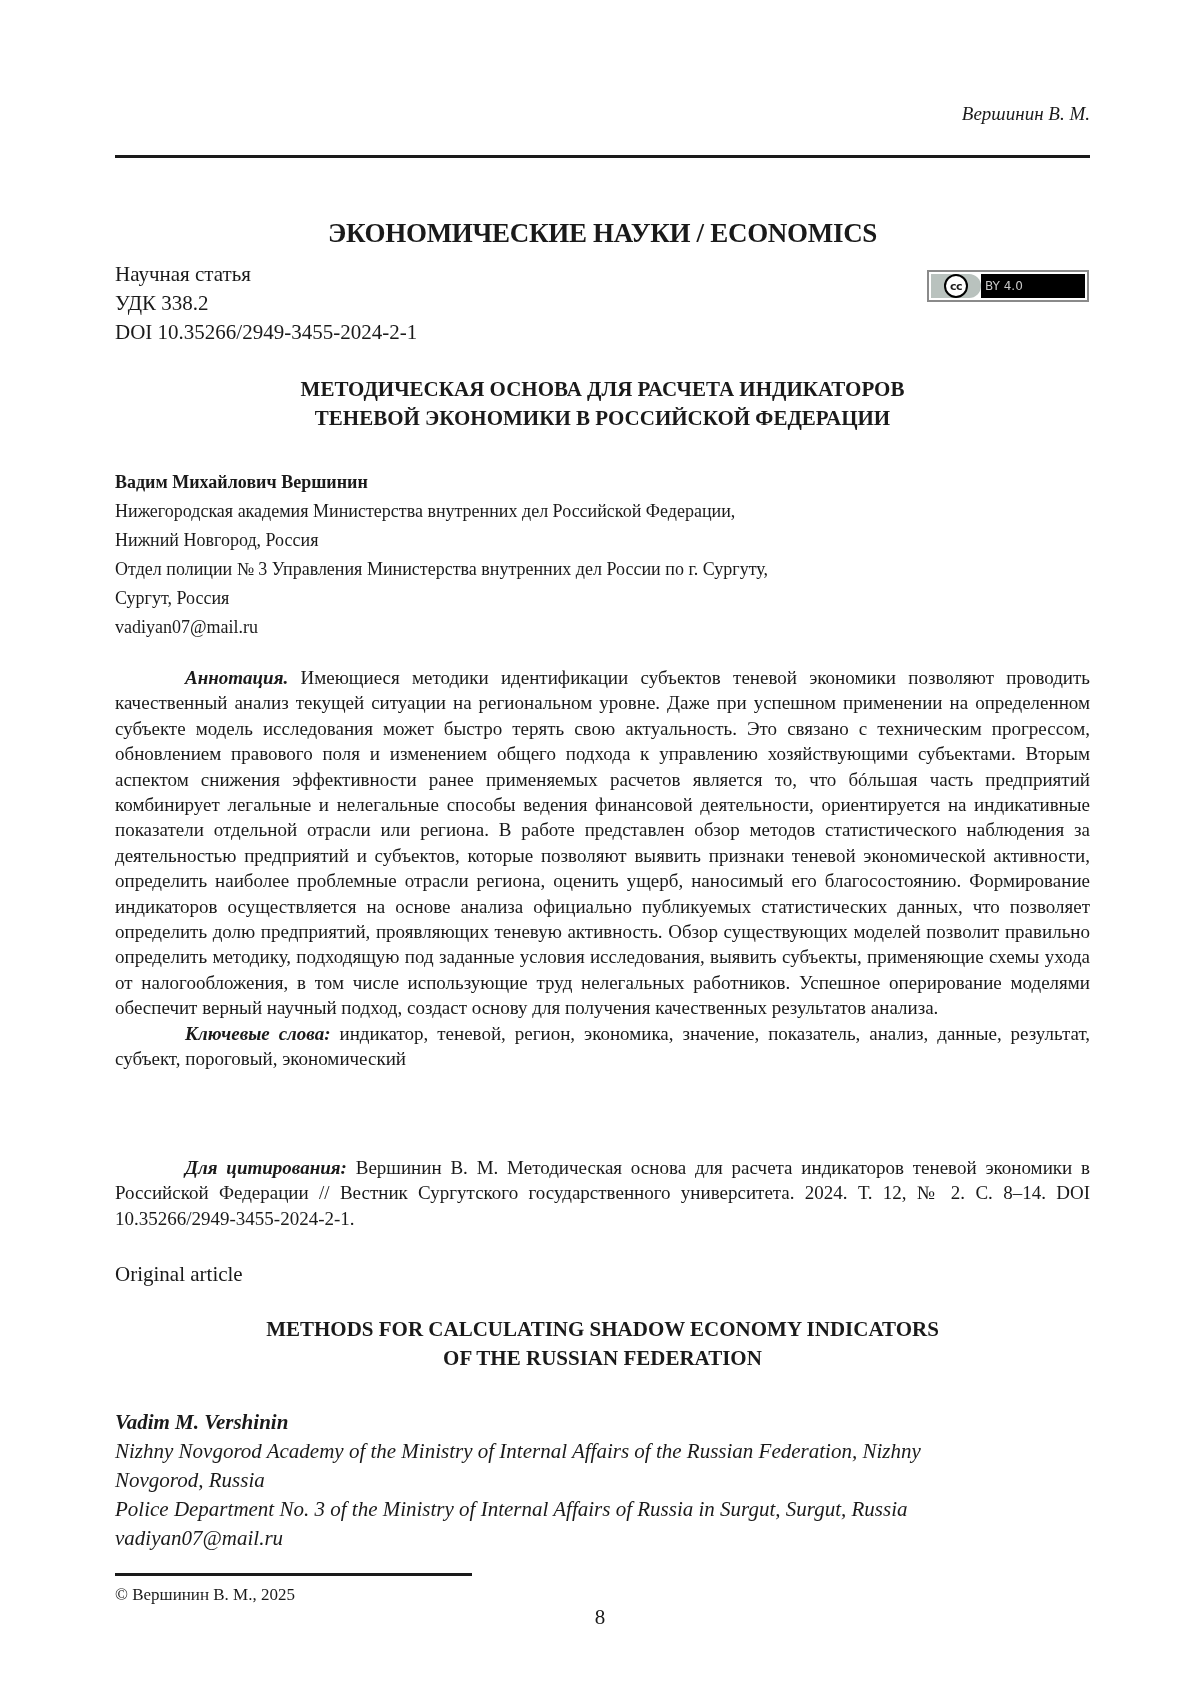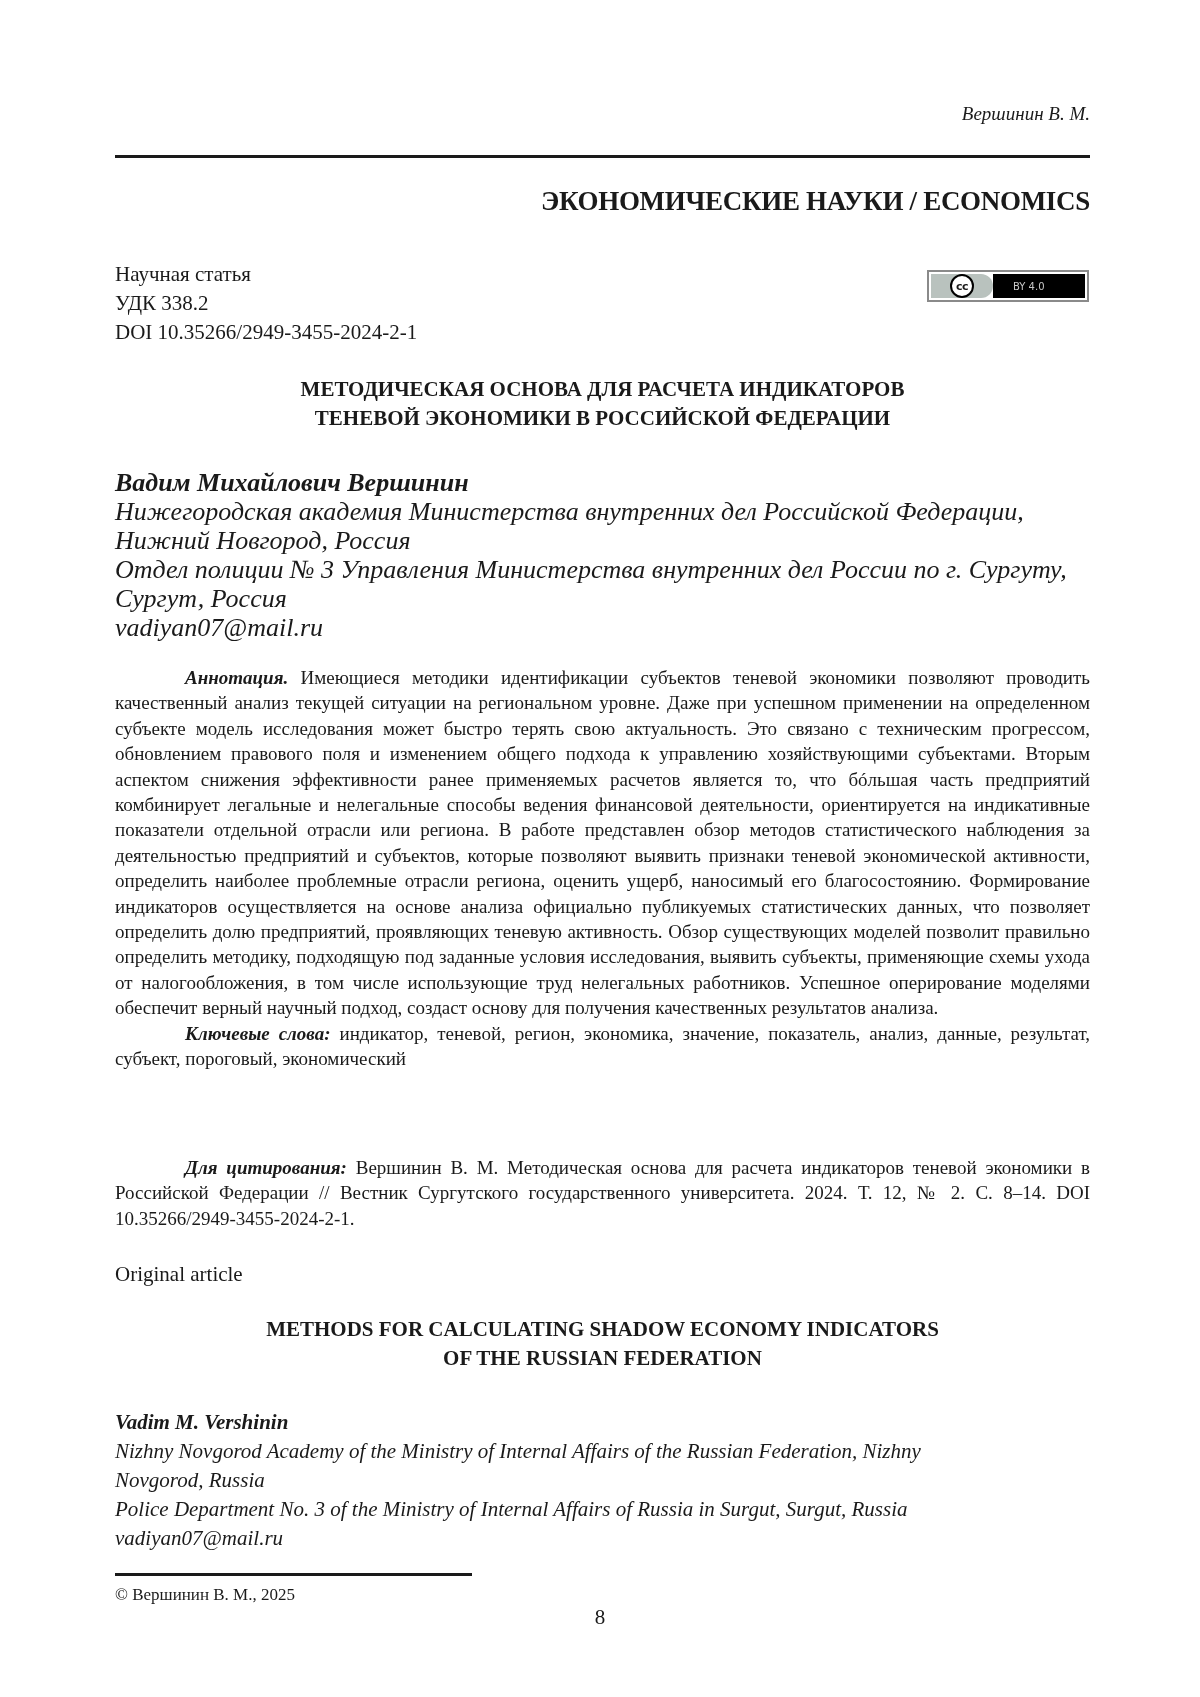--- a/index.html
+++ b/index.html
@@ -1,28 +1,28 @@
 <!DOCTYPE html>
 <html><head>
 <meta charset="utf-8">
 <style>
   html, body { margin: 0; padding: 0; background: #ffffff; }
   body { width: 1200px; height: 1697px; position: relative; overflow: hidden;
          font-family: "Liberation Serif", "DejaVu Serif", serif; color: #1a1a1a; }
   .abs { position: absolute; }
   .running-head { left: 115px; width: 975px; top: 100px; text-align: right; font-style: italic; font-size: 19px; line-height: 28px; }
   .head-rule { left: 115px; width: 975px; top: 155px; height: 3px; background: #1a1a1a; }
-  .section-heading { left: 115px; width: 975px; top: 186px; text-align: right; font-weight: bold; font-size: 27px; letter-spacing: -0.3px; }
+  .section-heading { left: 115px; width: 975px; top: 218px; text-align: center; font-weight: bold; font-size: 27px; letter-spacing: -0.3px; }
   .meta { left: 115px; top: 260px; font-size: 21px; line-height: 29px; }
   .cc-badge { left: 927px; top: 270px; width: 162px; height: 32px; background: #ffffff; border: 2px solid #8a8a8a; box-sizing: border-box; display: flex; align-items: stretch; padding: 2px; }
-  .cc-left { background: #b9c2be; width: 62px; display: flex; align-items: center; justify-content: center; border-radius: 0 14px 14px 0; }
+  .cc-left { background: #b9c2be; width: 50px; display: flex; align-items: center; justify-content: center; border-radius: 0 14px 14px 0; }
   .cc-circle { width: 24px; height: 24px; border-radius: 50%; background: #fff; border: 2.5px solid #000; box-sizing: border-box; font-family: "DejaVu Sans", sans-serif; font-weight: bold; font-size: 11px; display: flex; align-items: center; justify-content: center; letter-spacing: -0.5px; }
-  .cc-right { flex: 1; background: #000; color: #c8c8c8; font-family: "DejaVu Sans", sans-serif; font-size: 10px; display: flex; align-items: center; padding-left: 20px; }
+  .cc-right { flex: 1; background: #000; color: #c8c8c8; font-family: "DejaVu Sans", sans-serif; font-size: 12px; display: flex; align-items: center; padding-left: 4px; }
   .article-title { left: 115px; width: 975px; top: 375px; text-align: center; font-weight: bold; font-size: 21px; line-height: 29px; }
-  .author-block { left: 115px; width: 975px; top: 468px; font-style: italic; font-size: 26px; line-height: 29px; }
+  .author-block { left: 115px; width: 975px; top: 468px; font-size: 18px; line-height: 29px; }
   .author-name { font-weight: bold; }
   .abstract { left: 115px; width: 975px; top: 665px; font-size: 19px; line-height: 25.4px; text-align: justify; }
   .abstract p { margin: 0; text-indent: 70px; }
   .bolditalic { font-weight: bold; font-style: italic; }
   .citation { left: 115px; width: 975px; top: 1155px; font-size: 19px; line-height: 25.4px; text-align: justify; }
   .citation p { margin: 0; text-indent: 70px; }
   .orig-label { left: 115px; top: 1262px; font-size: 21px; }
   .en-title { left: 115px; width: 975px; top: 1315px; text-align: center; font-weight: bold; font-size: 21px; line-height: 29px; }
   .en-author-block { left: 115px; width: 975px; top: 1408px; font-style: italic; font-size: 21px; line-height: 29px; }
   .foot-rule { left: 115px; width: 357px; top: 1573px; height: 3px; background: #1a1a1a; }

